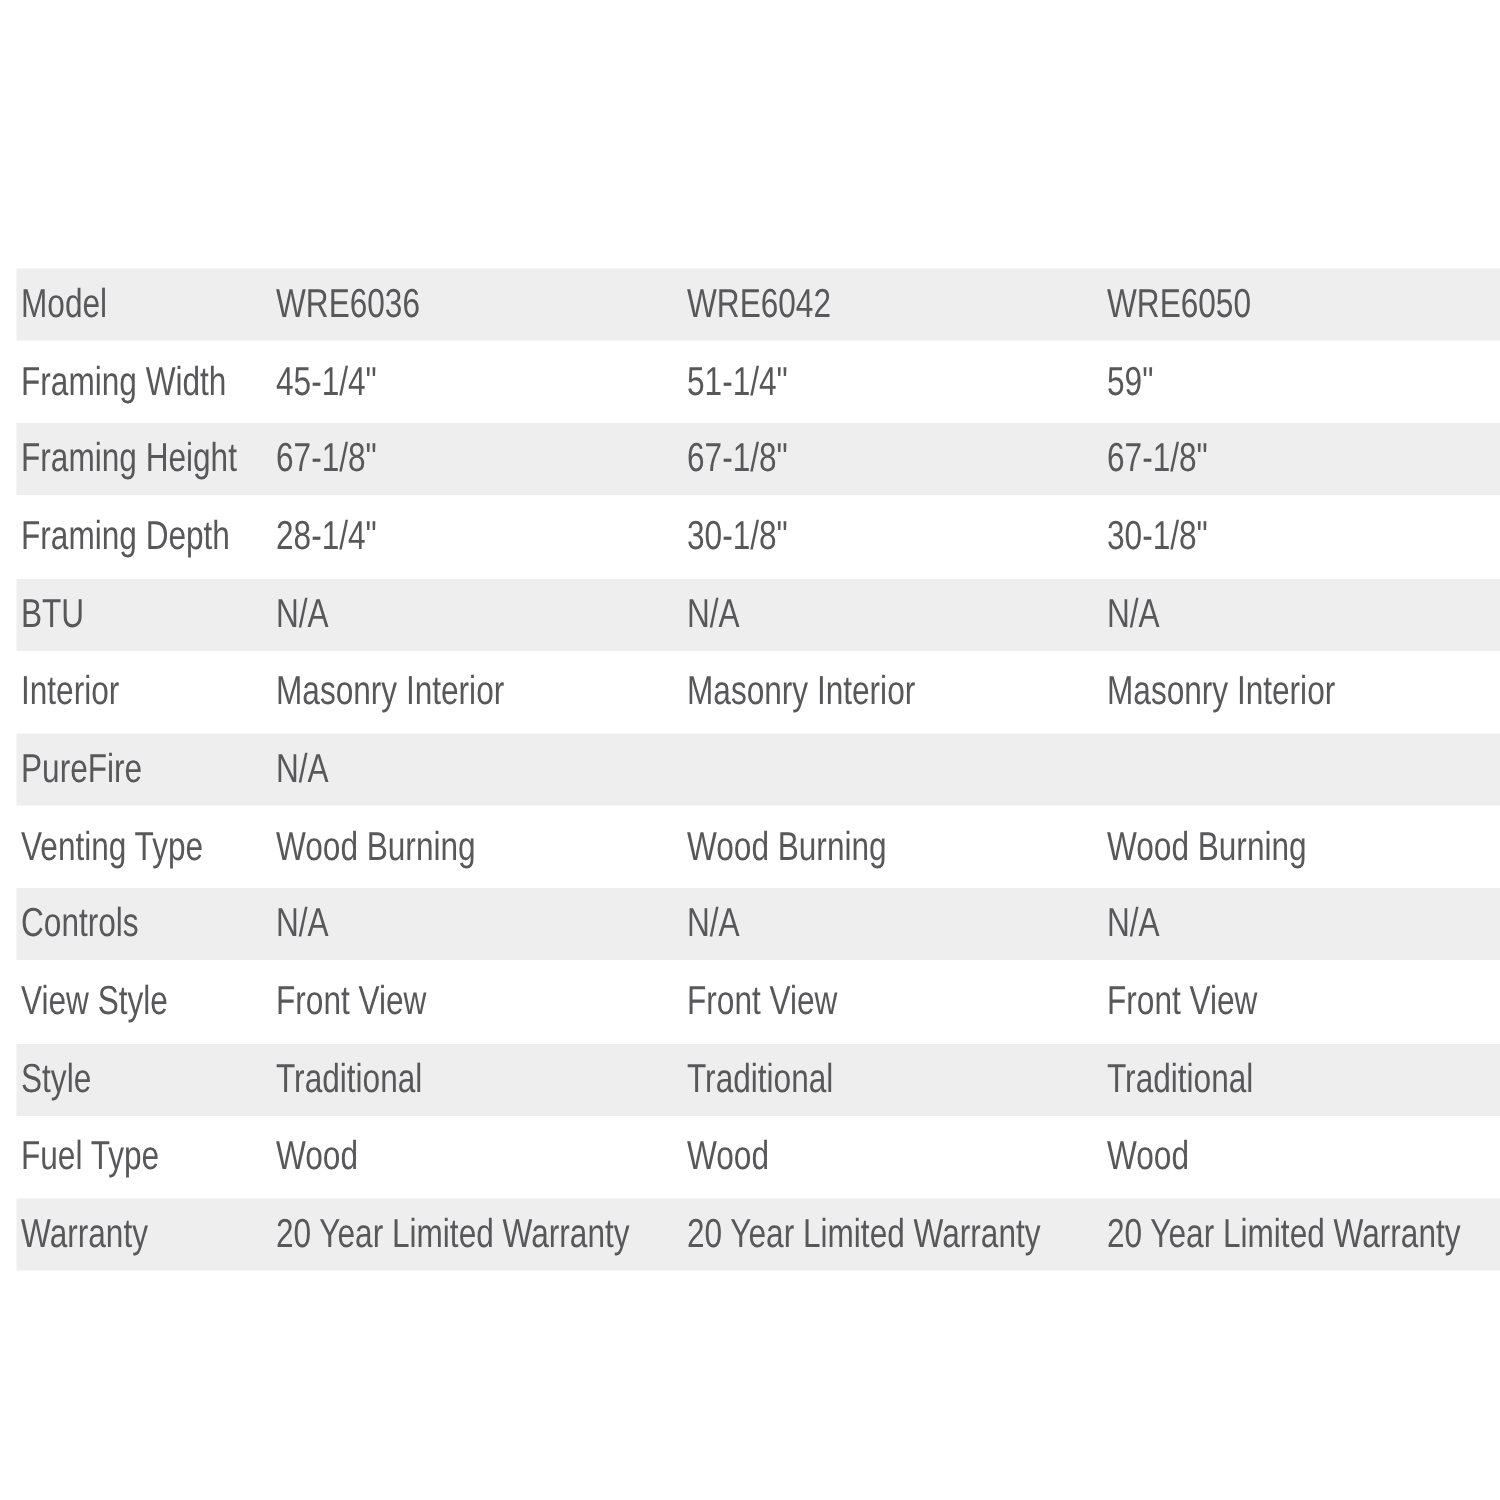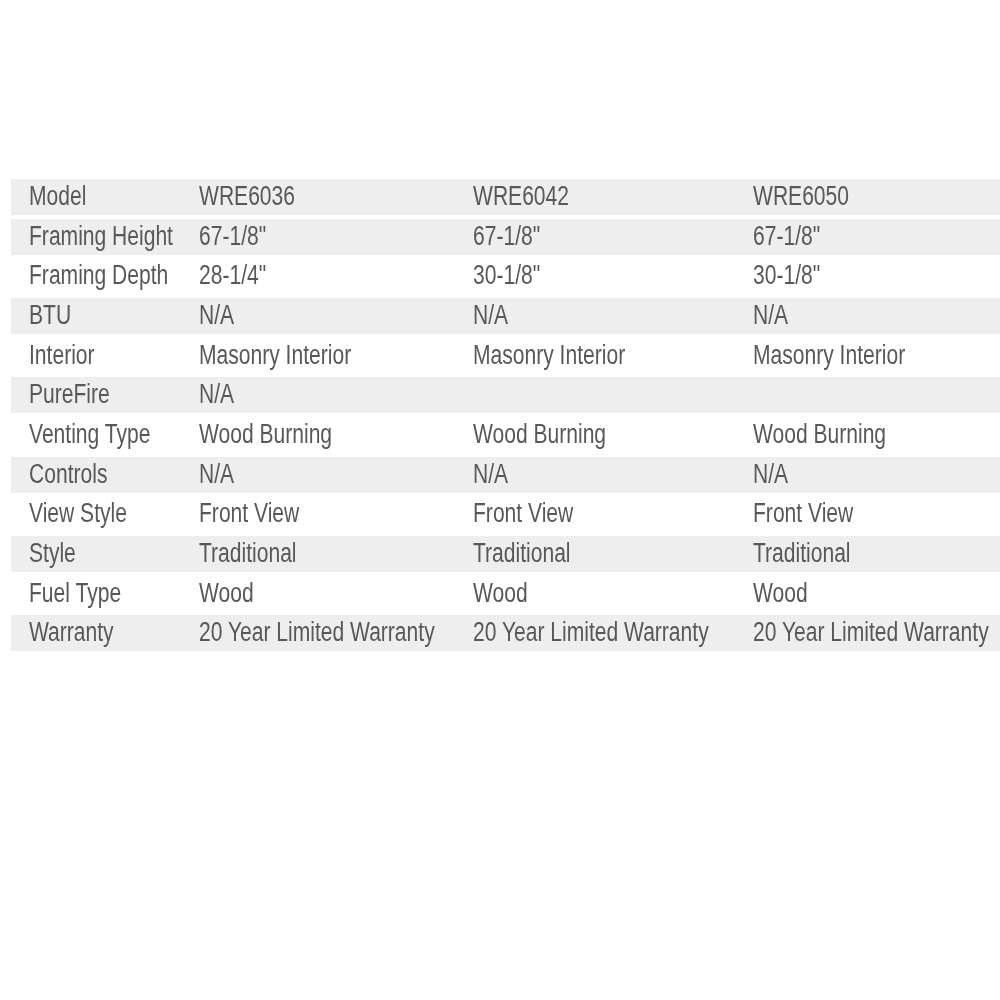--- a/index.html
+++ b/index.html
@@ -14,26 +14,26 @@
     font-family: "Liberation Sans", sans-serif;
     overflow: hidden;
   }
   .spec-table {
     position: absolute;
     top: 179px;
     left: 11px;
     width: 989px;
   }
   .spec-row {
-    height: 36px;
+    height: 48px;
     margin-bottom: 3.66px;
     display: grid;
     grid-template-columns: 170px 274px 280px 1fr;
     align-items: center;
-    padding-left: 18px;
+    padding-left: 3px;
     box-sizing: border-box;
   }
   .spec-row.striped {
     background: var(--stripe, #eeeeee);
   }
   .cell {
     font-size: 27px;
     line-height: 1.1;
     color: var(--textcol, #58585a);
     white-space: nowrap;
@@ -43,20 +43,26 @@
 </style>
 </head>
 <body style="background: rgb(255, 255, 255);">
 
 <div class="spec-table" id="spec-table">
     <div class="spec-row striped">
       <div class="cell">Model</div>
       <div class="cell">WRE6036</div>
       <div class="cell">WRE6042</div>
       <div class="cell">WRE6050</div>
+    </div>
+    <div class="spec-row">
+      <div class="cell">Framing Width</div>
+      <div class="cell">45-1/4"</div>
+      <div class="cell">51-1/4"</div>
+      <div class="cell">59"</div>
     </div>
     <div class="spec-row striped">
       <div class="cell">Framing Height</div>
       <div class="cell">67-1/8"</div>
       <div class="cell">67-1/8"</div>
       <div class="cell">67-1/8"</div>
     </div>
     <div class="spec-row">
       <div class="cell">Framing Depth</div>
       <div class="cell">28-1/4"</div>

